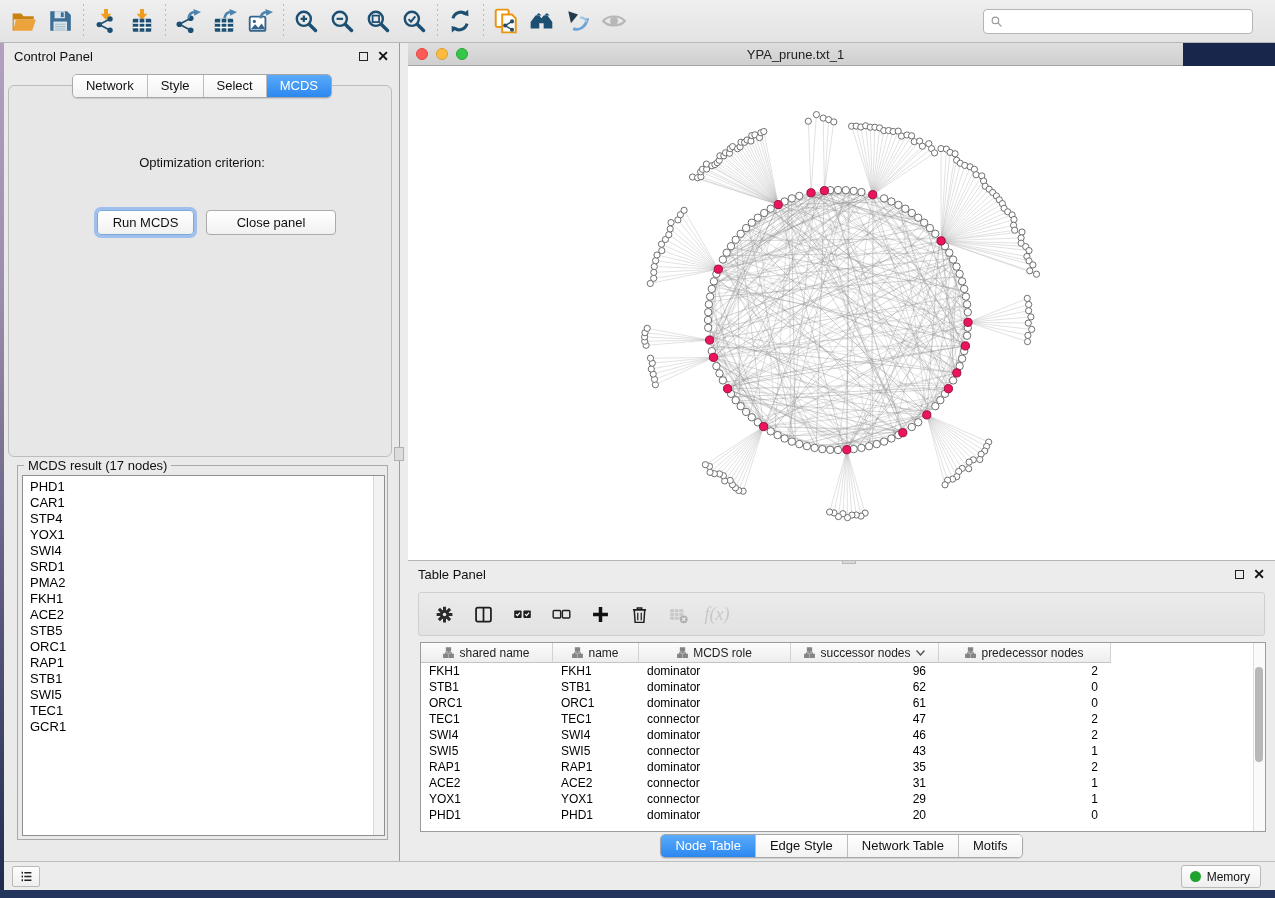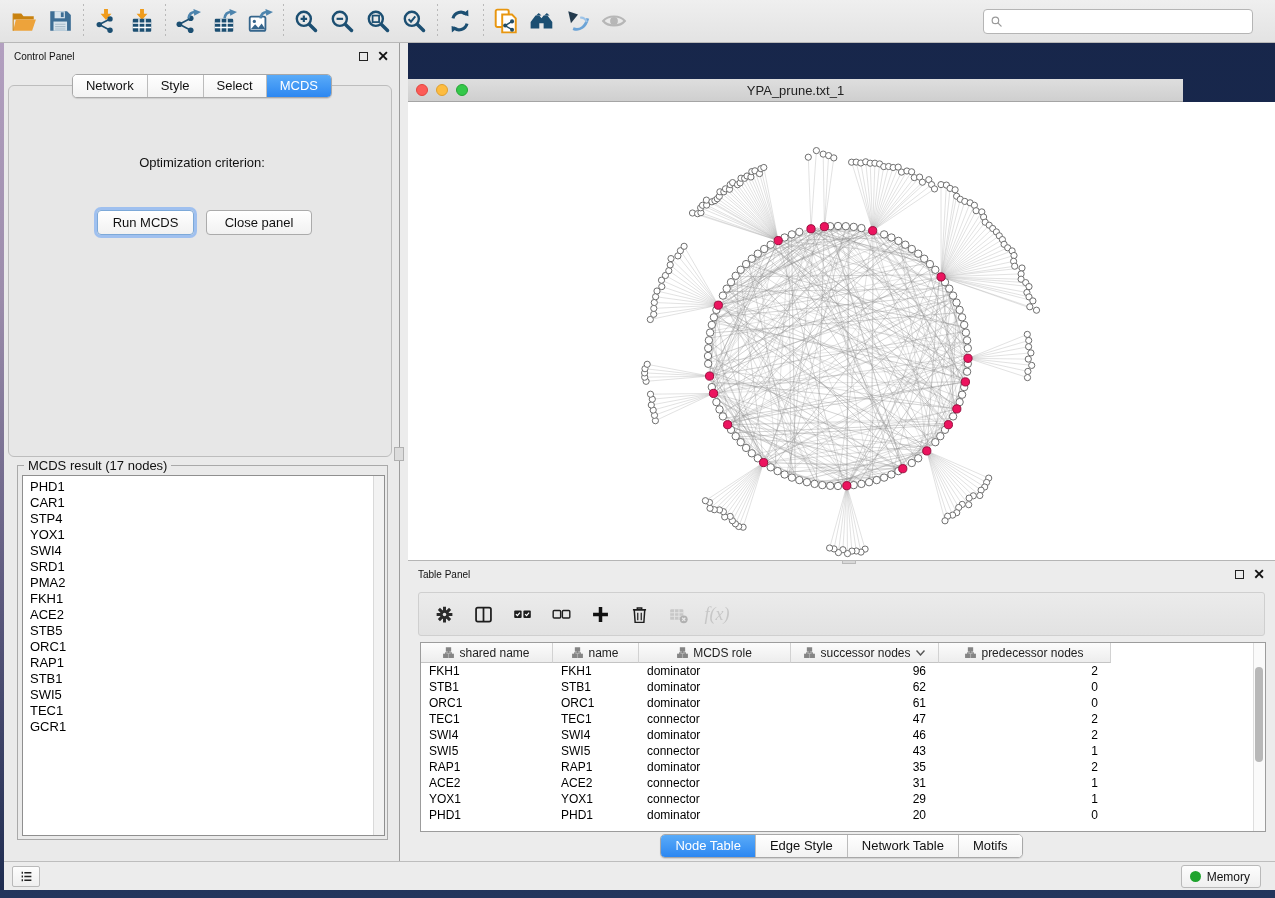--- a/index.html
+++ b/index.html
@@ -25,21 +25,21 @@
     background-size:1px 100%; background-position:center; background-repeat:no-repeat; }
   #search-wrap { position:absolute; right:22px; top:9px; width:270px; height:25px;
     background:#fff; border:1px solid #b5b5b5; border-radius:4px; display:flex; align-items:center; padding:0 6px; }
   #search-wrap svg { width:13px; height:13px; margin-right:5px; }
   #search-input { border:none; outline:none; flex:1; font-size:12px; font-family:"Liberation Sans",sans-serif; background:transparent; }
 
   
   #control-panel { position:absolute; left:4px; top:43px; width:396px; height:818px;
     background:#eaeaea; border-right:1px solid #9d9d9d; }
   .panel-titlebar { height:26px; display:flex; align-items:center; padding:0 10px; }
-  .panel-title { font-size:10px; color:#111; }
+  .panel-title { font-size:13px; color:#111; }
   .win-ctrls { margin-left:auto; display:flex; align-items:center; gap:9px; }
   .float-box { width:9px; height:9px; border:1.6px solid #222; display:inline-block; background:transparent; }
   .close-x { font-size:14px; font-weight:bold; color:#111; line-height:9px; }
   #cp-body { position:absolute; left:4px; top:42px; width:384px; height:372px;
     background:#e7e7e7; border:1px solid #bdbdbd; border-radius:6px; }
   #cp-tabs { position:absolute; left:0; top:31px; width:396px; display:flex; justify-content:center; z-index:3; }
   .seg { display:flex; border:1px solid #a8a8a8; border-radius:5px; overflow:hidden; background:#fff;
     box-shadow:0 1px 1px rgba(0,0,0,.12); }
   .seg-tab { padding:3px 13px; font-size:13px; color:#111; background:linear-gradient(180deg,#ffffff,#f2f2f2);
     border-right:1px solid #bcbcbc; line-height:16px; }
@@ -50,38 +50,38 @@
     border:1px solid #ababab; border-radius:4px; display:flex; align-items:center; font-size:13px; color:#111;
     padding-left:10px; box-shadow:inset 0 1px 1px rgba(0,0,0,.06); }
   #opt-spinner { position:absolute; right:2px; top:2px; width:20px; height:20px; border-radius:4px;
     background:linear-gradient(180deg,#62aef8,#2d80ef); display:flex; flex-direction:column;
     align-items:center; justify-content:center; gap:2px; }
   #opt-spinner svg { width:10px; height:6px; display:block; }
   .push-btn { position:absolute; height:25px; background:linear-gradient(180deg,#ffffff,#f1f1f1);
     border:1px solid #ababab; border-radius:4px; font-size:13px; color:#111;
     display:flex; align-items:center; justify-content:center; }
   #run-btn { left:93px; top:167px; width:97px; box-shadow:0 0 0 3px rgba(100,160,245,.55); border-color:#7da9d8; }
-  #closepanel-btn { left:202px; top:167px; width:106px; }
+  #closepanel-btn { left:202px; top:167px; width:130px; }
 
   #mcds-group { position:absolute; left:13px; top:422px; width:371px; height:375px;
     border:1px solid #a9a9a9; }
   #mcds-legend { position:absolute; left:6px; top:-8px; background:#eaeaea; padding:0 4px; font-size:13px; color:#111; }
   #mcds-list { position:absolute; left:4px; top:9px; width:363px; height:361px; background:#fff;
     border:1px solid #8f8f8f; overflow:hidden; }
   #mcds-items { padding:3px 0 0 7px; }
   .mcds-item { font-size:13px; line-height:16px; color:#000; }
   #mcds-scroll { position:absolute; right:0; top:0; width:11px; height:100%; background:#f2f2f2; border-left:1px solid #d9d9d9; }
 
   
   #v-splitter { position:absolute; left:400px; top:43px; width:8px; height:818px; background:#ececec; }
   #v-splitter .handle { position:absolute; left:-6px; top:404px; width:10px; height:14px;
     background:#dcdcdc; border:1px solid #b0b0b0; }
 
   
-  #net-window { position:absolute; left:408px; top:43px; width:775px; height:517px; background:#fff;margin-top:36px; }
+  #net-window { position:absolute; left:408px; top:43px; width:775px; height:517px; background:#fff; }
   #net-titlebar { height:23px; background:linear-gradient(180deg,#dedede,#cfcfcf);
     border-bottom:1px solid #a5a5a5; display:flex; align-items:center; position:relative; }
   .tl { width:12px; height:12px; border-radius:50%; margin-left:8px; }
   .tl.red { background:#fc5b57; border:1px solid #e2463f; }
   .tl.yellow { background:#fdbc40; border:1px solid #dfa02f; }
   .tl.green { background:#34c84a; border:1px solid #27a537; }
   #net-title { position:absolute; left:0; right:0; text-align:center; font-size:13px; color:#222; }
   #net-canvas { position:relative; width:867px; height:494px; background:#fff; }
   #netsvg { position:absolute; left:0; top:0; }
 

